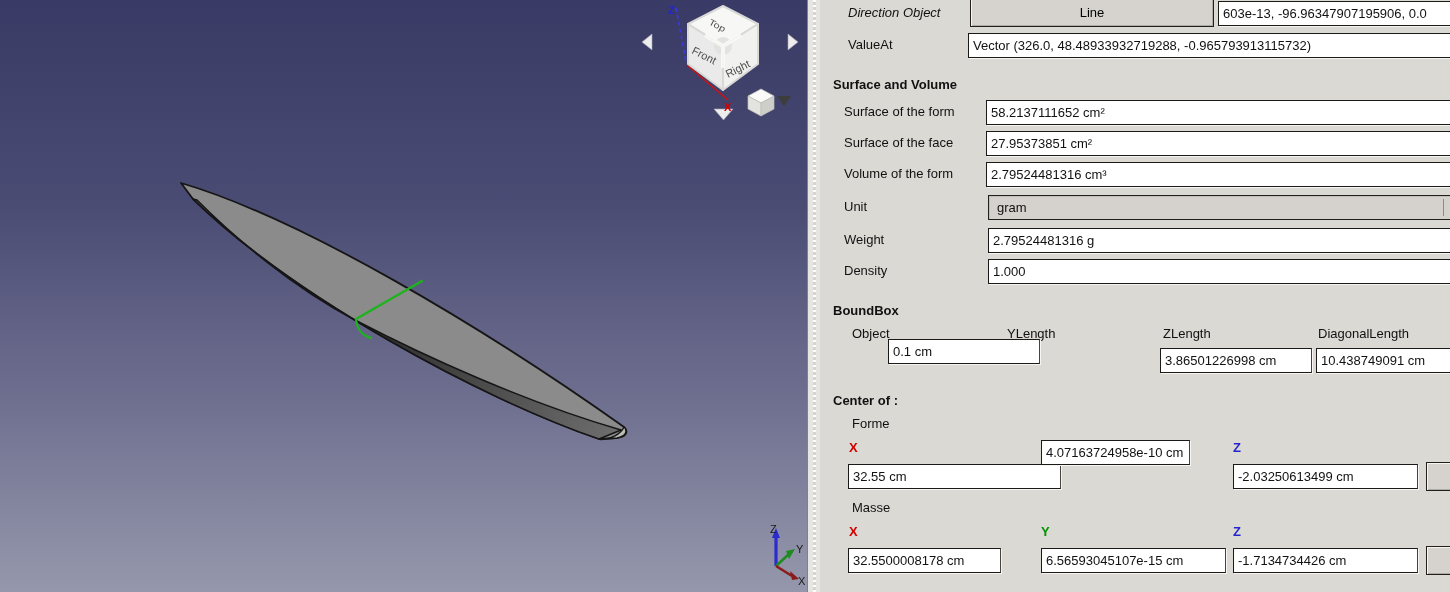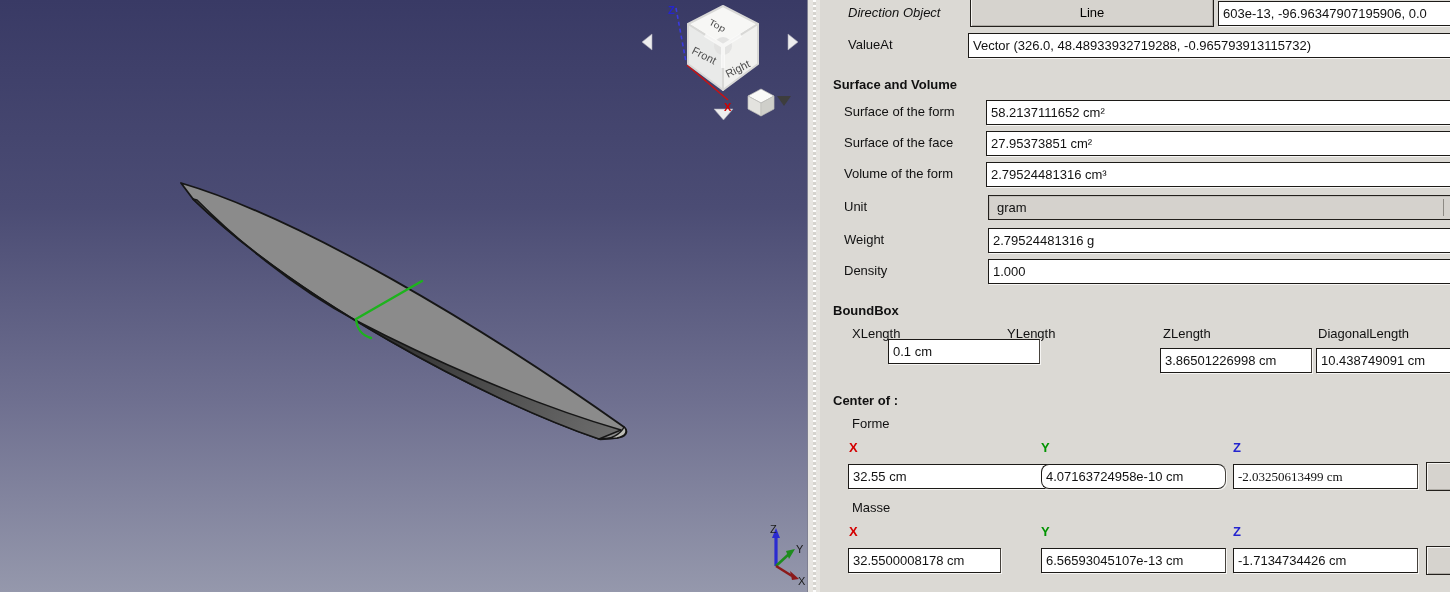--- a/index.html
+++ b/index.html
@@ -137,45 +137,45 @@
   </div>
 
   <div class="abs lbl" style="left:24px; top:232px;">Weight</div>
   <div class="abs field" style="left:168px; top:228px; width:466px;">2.79524481316 g</div>
 
   <div class="abs lbl" style="left:24px; top:263px;">Density</div>
   <div class="abs field" style="left:168px; top:259px; width:466px;">1.000</div>
 
   <div class="abs hdr" style="left:13px; top:303px;">BoundBox</div>
 
-  <div class="abs lbl" style="left:32px; top:326px;">XLength</div>
+  <div class="abs lbl" style="left:32px; top:326px;">Object</div>
   <div class="abs lbl" style="left:187px; top:326px;">YLength</div>
   <div class="abs lbl" style="left:343px; top:326px;">ZLength</div>
   <div class="abs lbl" style="left:498px; top:326px;">DiagonalLength</div>
 
   <div class="abs field" style="left:28px; top:339px; width:152px;margin-left:40px;">0.1 cm</div>
   <div class="abs field" style="left:340px; top:348px; width:152px;">3.86501226998 cm</div>
   <div class="abs field" style="left:496px; top:348px; width:138px;">10.438749091 cm</div>
 
   <div class="abs hdr" style="left:13px; top:393px;">Center of :</div>
   <div class="abs lbl" style="left:32px; top:416px;">Forme</div>
 
   <div class="abs ax-x" style="left:29px; top:440px;">X</div>
   <div class="abs ax-y" style="left:221px; top:440px;">Y</div>
   <div class="abs ax-z" style="left:413px; top:440px;">Z</div>
 
   <div class="abs field" style="left:28px; top:464px; width:213px;">32.55 cm</div>
-  <div class="abs field" style="left:221px; top:464px; width:185px;border-radius:8px;">4.07163724958e-10 cm</div>
-  <div class="abs field" style="left:413px; top:464px; width:185px;font-family:Liberation Serif, serif;">-2.03250613499 cm</div>
+  <div class="abs field" style="left:221px; top:440px; width:149px;">4.07163724958e-10 cm</div>
+  <div class="abs field" style="left:413px; top:464px; width:185px;">-2.03250613499 cm</div>
   <button class="abs btn" style="left:606px; top:462px; width:30px; height:29px;"></button>
 
   <div class="abs lbl" style="left:32px; top:500px;">Masse</div>
 
   <div class="abs ax-x" style="left:29px; top:524px;">X</div>
   <div class="abs ax-y" style="left:221px; top:524px;">Y</div>
   <div class="abs ax-z" style="left:413px; top:524px;">Z</div>
 
   <div class="abs field" style="left:28px; top:548px; width:153px;">32.5500008178 cm</div>
-  <div class="abs field" style="left:221px; top:548px; width:185px;">6.56593045107e-13 cm</div>
+  <div class="abs field" style="left:221px; top:548px; width:185px;">6.56593045107e-15 cm</div>
   <div class="abs field" style="left:413px; top:548px; width:185px;">-1.7134734426 cm</div>
   <button class="abs btn" style="left:606px; top:546px; width:30px; height:29px;"></button>
 
 </div>
 
 </body></html>

